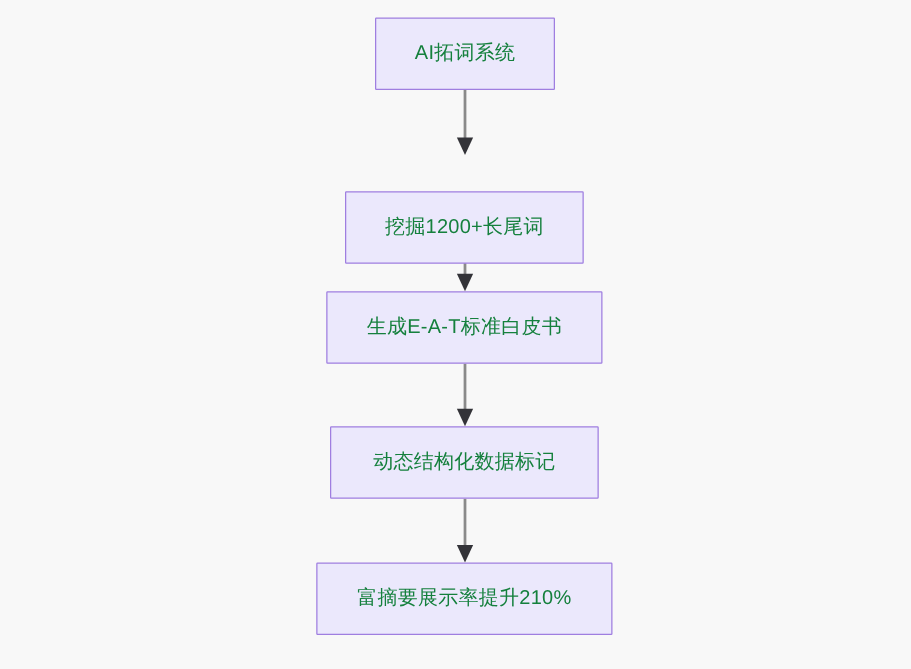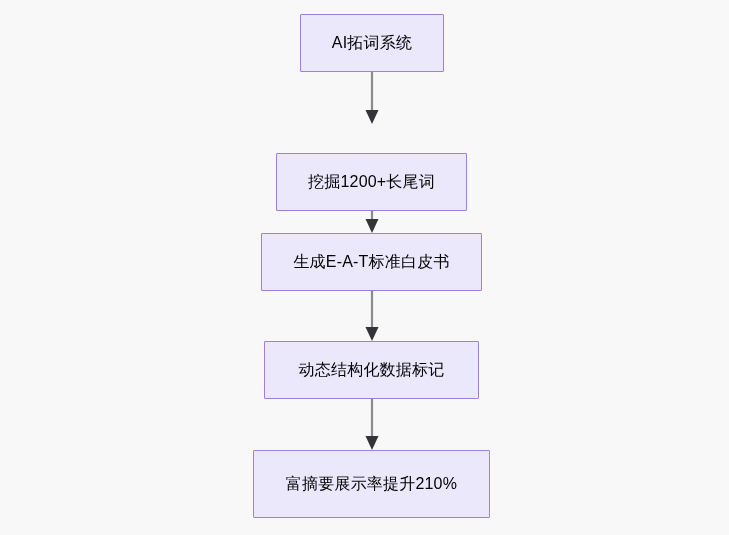--- a/index.html
+++ b/index.html
@@ -20,21 +20,21 @@
   }
   .node {
     position: absolute;
     box-sizing: border-box;
     background: #ebe8fc;
     border: 1.4px solid #9f7ee0;
     border-radius: 1px;
     display: flex;
     align-items: center;
     justify-content: center;
-    color: #000000;
+    color: #15803d;
     font-size: 16px;
     line-height: 1;
     letter-spacing: 0.2px;
     white-space: nowrap;
   }
   .node-label {
     display: block;
   }
   .edge-svg {
     position: absolute;
@@ -86,17 +86,17 @@
   </div>
 
   <div class="node" style="left:264px; top:341px; width:215px; height:58px;">
     <span class="node-label">动态结构化数据标记</span>
   </div>
 
   <div class="node" style="left:261px; top:233px; width:221px; height:58px;">
     <span class="node-label">生成E-A-T标准白皮书</span>
   </div>
 
-  <div class="node" style="left:253px; top:450px; width:237px; height:68px;">
+  <div class="node" style="left:253px; top:450px; width:237px; height:58px;">
     <span class="node-label">富摘要展示率提升210%</span>
   </div>
 
 </div>
 
 </body></html>

